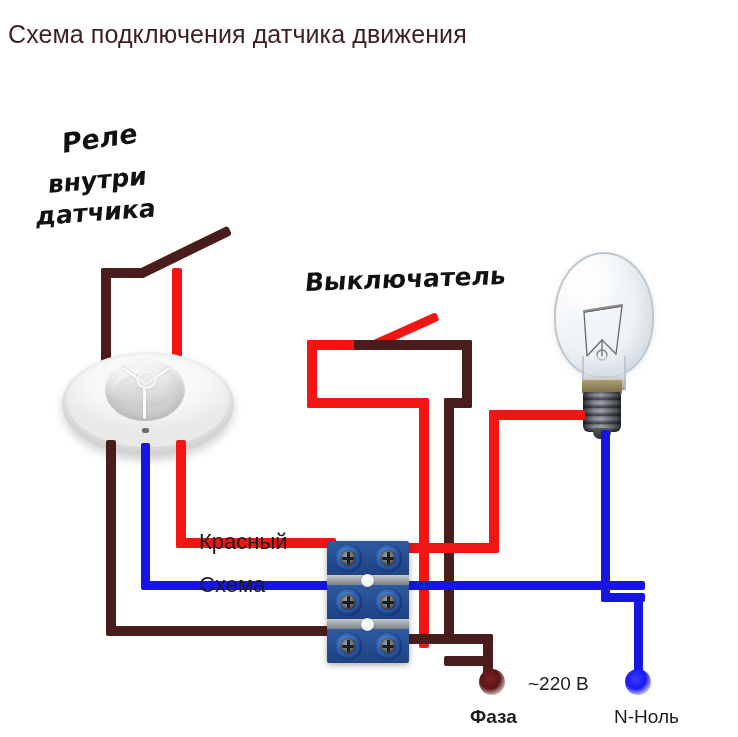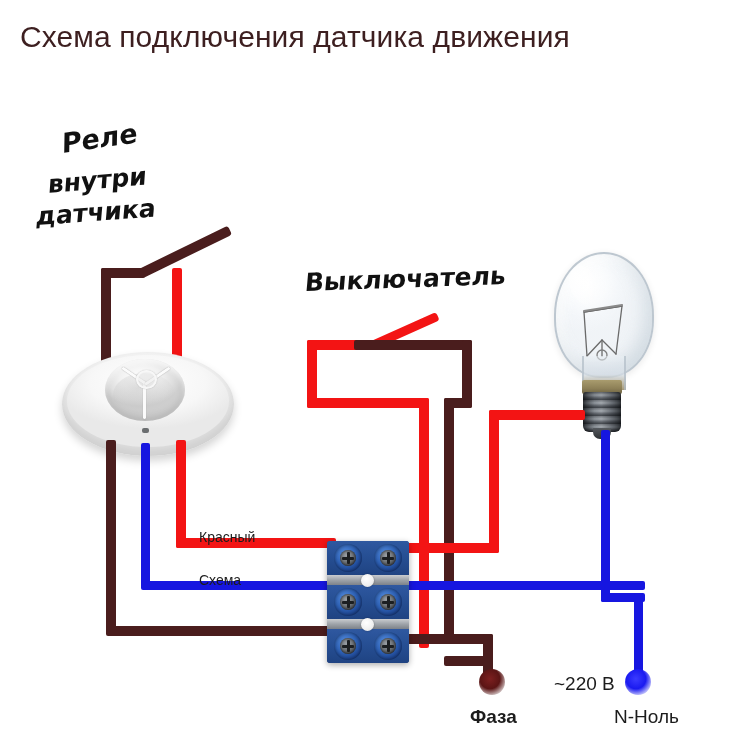--- a/index.html
+++ b/index.html
@@ -15,23 +15,23 @@
     position: relative;
     width: 738px;
     height: 737px;
     background: #ffffff;
     overflow: hidden;
   }
 
   
   #title {
     position: absolute;
-    left: 20px;
+    left: 8px;
     top: 20px;
-    font-size: 30px;
+    font-size: 25px;
     font-weight: 400;
     color: #3d1f20;
     letter-spacing: 0.1px;
     white-space: nowrap;
   }
 
   
   .handwritten {
     position: absolute;
     font-family: "DejaVu Sans", sans-serif;
@@ -57,37 +57,37 @@
   }
   #hw-switch {
     left: 305px; top: 268px;
     font-size: 25px;
     transform: rotate(-2deg) skewX(-7deg);
   }
 
   
   .wire-label {
     position: absolute;
-    font-size: 14px;
+    font-size: 22px;
     color: #1c1c1c;
     white-space: nowrap;
   }
   #lbl-red   { left: 199px; top: 529px; }
   #lbl-blue  { left: 199px; top: 572px; }
   #lbl-brown { left: 158px; top: 616px; }
 
   
   .terminal-label {
     position: absolute;
     font-size: 19px;
     color: #1c1c1c;
     white-space: nowrap;
   }
   #lbl-phase   { left: 470px; top: 706px; font-weight: bold; }
-  #lbl-volt    { left: 554px; top: 673px; }
+  #lbl-volt    { left: 528px; top: 673px; }
   #lbl-neutral { left: 614px; top: 706px; }
 
   
   .wire {
     position: absolute;
     border-radius: 2px;
   }
   .w-red   { background: #f31414; }
   .w-blue  { background: #1616e0; }
   .w-brown { background: #4a1d1d; }

